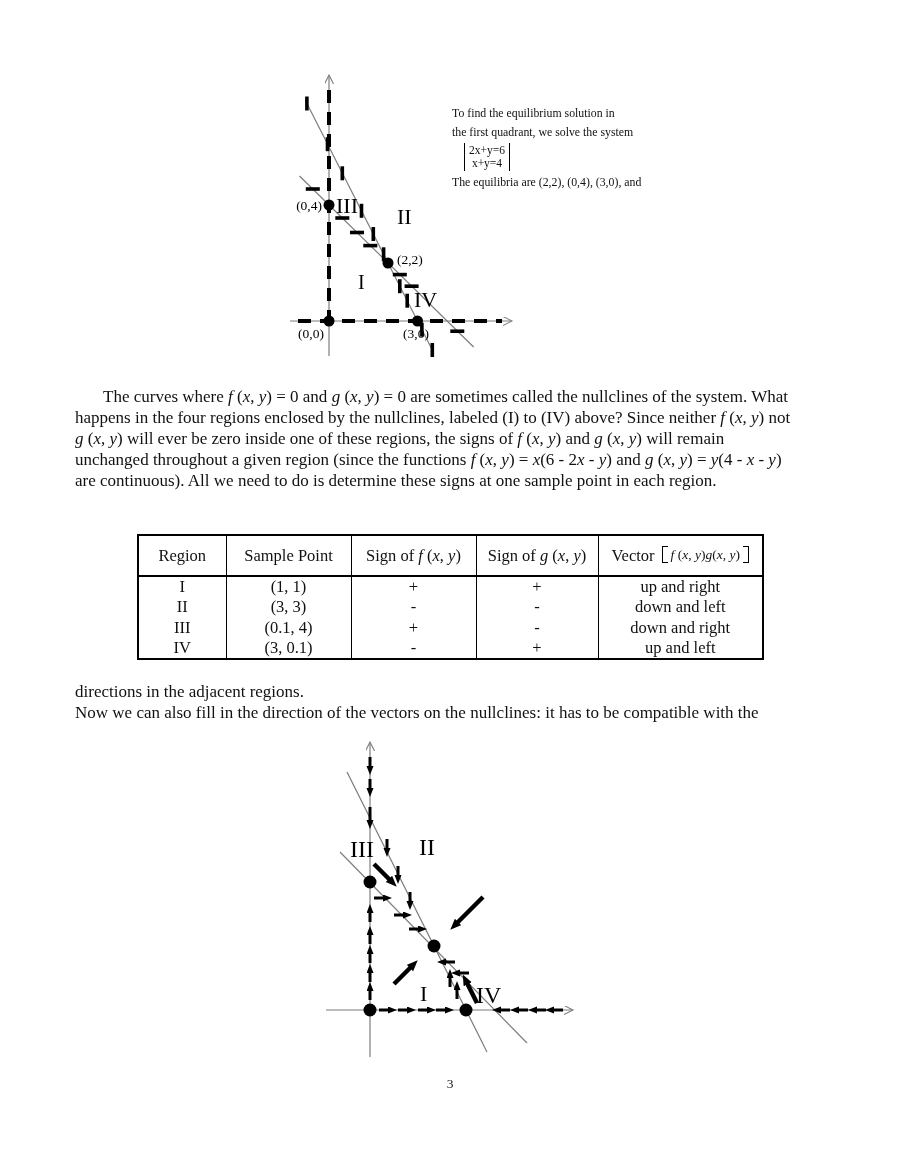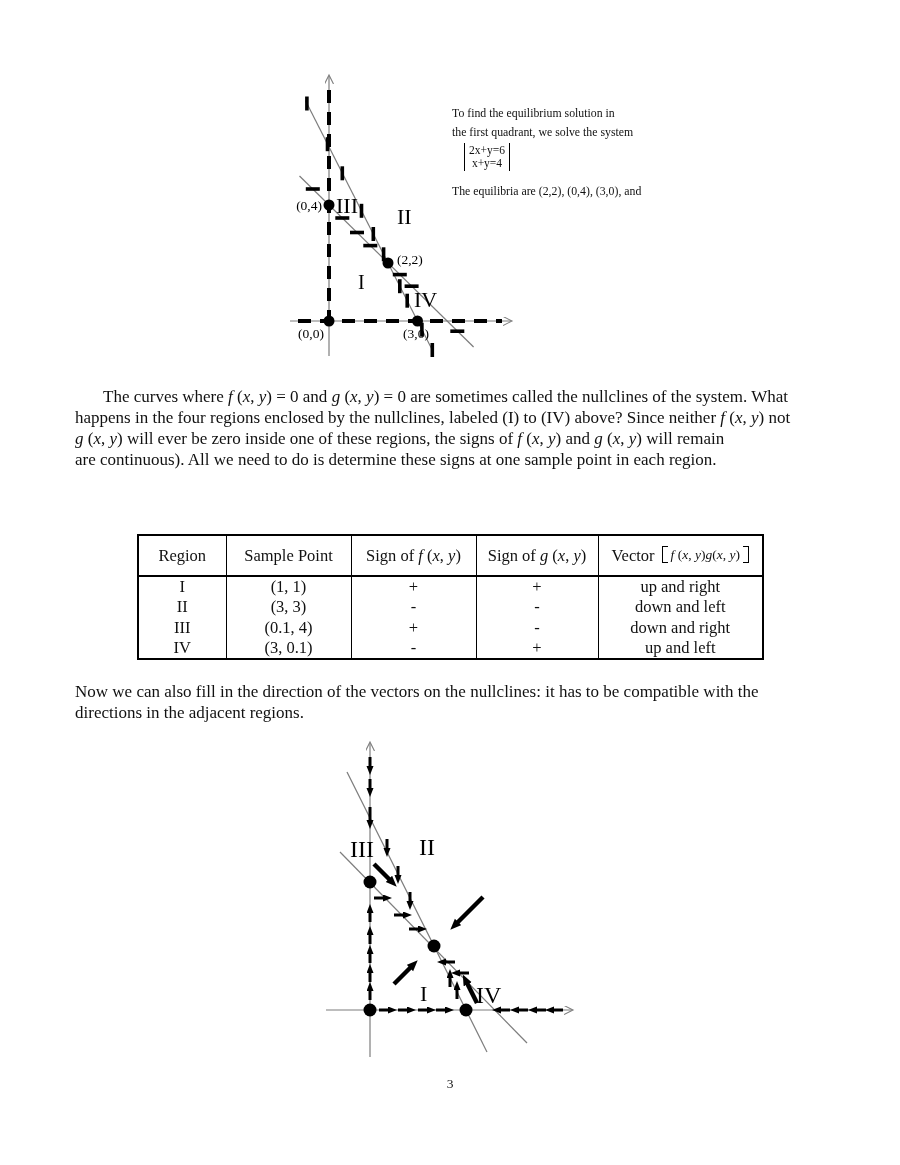--- a/index.html
+++ b/index.html
@@ -15,21 +15,21 @@
 
   .top-diagram    { position:absolute; left:280px; top:60px; }
   .bottom-diagram { position:absolute; left:320px; top:735px; }
 
   .note { position:absolute; left:452px; top:104px; width:190px; font-size:11.8px; line-height:19px; }
   .note .system {
     display:inline-block; margin-left:12px; margin-top:1px;
     border-left:1px solid #000; border-right:1px solid #000;
     padding:1px 4px; font-size:11.5px; line-height:13px; text-align:center;
   }
-  .note .note-last { margin-top:9px; }
+  .note .note-last { }
 
   .para { position:absolute; font-size:17px; line-height:21px; white-space:nowrap; }
   .para1 { left:75px; top:386px; }
   .para2 { left:75px; top:681px; }
   .indent { padding-left:28px; }
 
   table.signs {
     position:absolute; left:137px; top:534px; width:625px;
     border-collapse:collapse; table-layout:fixed;
     font-size:16.5px; text-align:center;
@@ -127,20 +127,21 @@
         <div>x+y=4</div>
       </span>
     </div>
     <div class="note-last">The equilibria are (2,2), (0,4), (3,0), and</div>
   </div>
 
   <div class="para para1">
     <div class="indent">The curves where <i>f</i> (<i>x</i>, <i>y</i>) = 0 and <i>g</i> (<i>x</i>, <i>y</i>) = 0 are sometimes called the nullclines of the system. What</div>
     <div>happens in the four regions enclosed by the nullclines, labeled (I) to (IV) above? Since neither <i>f</i> (<i>x</i>, <i>y</i>) not</div>
     <div><i>g</i> (<i>x</i>, <i>y</i>) will ever be zero inside one of these regions, the signs of <i>f</i> (<i>x</i>, <i>y</i>) and <i>g</i> (<i>x</i>, <i>y</i>) will remain</div>
+    <div>unchanged throughout a given region (since the functions <i>f</i> (<i>x</i>, <i>y</i>) = <i>x</i>(6 - 2<i>x</i> - <i>y</i>) and <i>g</i> (<i>x</i>, <i>y</i>) = <i>y</i>(4 - <i>x</i> - <i>y</i>)</div>
     <div>are continuous). All we need to do is determine these signs at one sample point in each region.</div>
   </div>
 
   <table class="signs">
     <colgroup>
         <col style="width:88px">
         <col style="width:125px">
         <col style="width:125px">
         <col style="width:122px">
         <col style="width:165px">
@@ -192,22 +193,22 @@
         <td>IV</td>
         <td>(3, 0.1)</td>
         <td>-</td>
         <td>+</td>
         <td>up and left</td>
       </tr>
     </tbody>
   </table>
 
   <div class="para para2">
+    <div>directions in the adjacent regions.</div>
     <div>Now we can also fill in the direction of the vectors on the nullclines: it has to be compatible with the</div>
-    <div>directions in the adjacent regions.</div>
   </div>
 
   <svg class="bottom-diagram" width="270" height="330" viewBox="0 0 270 330">
     <defs>
       <marker id="b-ax" markerWidth="12" markerHeight="12" refX="8" refY="4.5" orient="auto" markerUnits="userSpaceOnUse">
         <path d="M0,0 L9,4.5 L0,9" fill="none" stroke="#7d7d7d" stroke-width="1.1"></path>
       </marker>
       <marker id="b-sm" markerWidth="10" markerHeight="8" refX="1" refY="3.5" orient="auto" markerUnits="userSpaceOnUse">
         <path d="M0,0 L9,3.5 L0,7 z" fill="#000"></path>
       </marker>

